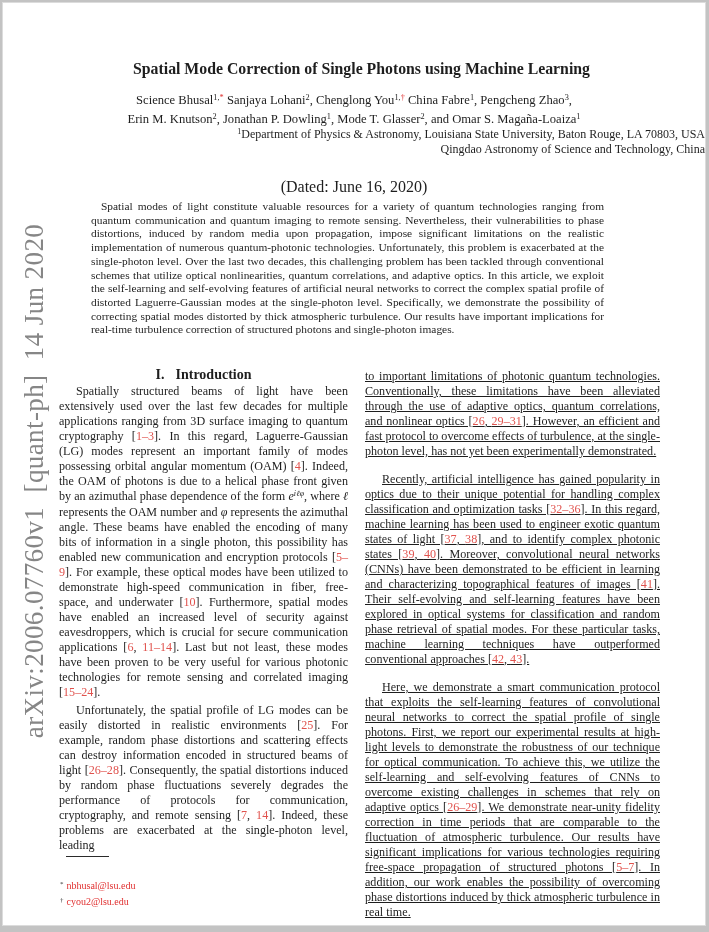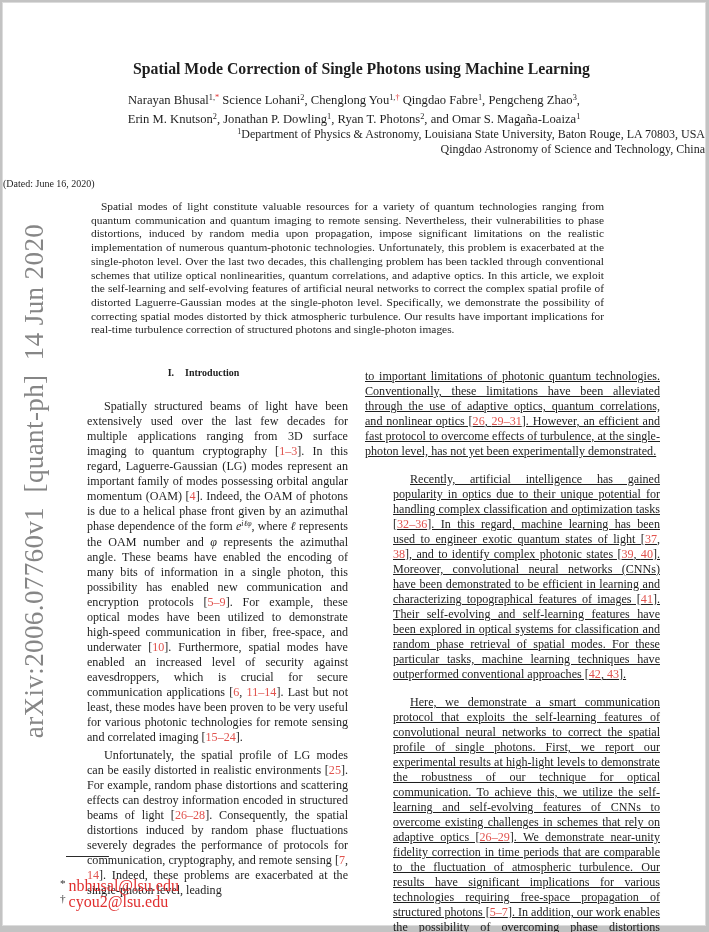--- a/index.html
+++ b/index.html
@@ -28,64 +28,64 @@
   .authors {
     position:absolute; top:89px; left:0; width:100%;
     text-align:center; font-size:12.6px; line-height:16.5px;
   }
   .affils {
     position:absolute; top:125px; left:0; width:100%;
     text-align:right; font-size:12px; line-height:13.6px;
   }
   .date {
     position:absolute; top:175px; left:0; width:100%;
-    text-align:left; font-size:10px;
+    text-align:center; font-size:16px;
   }
   .abstract {
     position:absolute; top:197px; left:88px; width:513px;
     font-size:11.4px; line-height:13.7px; text-align:justify; text-indent:10px;
   }
   .columns {
     position:absolute; top:364px; left:56px; width:601px;
     display:flex; gap:17px; align-items:flex-start;
   }
   .col.left  { width:289px; }
   .col.right { width:295px; padding-top:2px; }
-  .sec-head { text-align:center; font-weight:bold; font-size:10px; margin-bottom:21px; }
+  .sec-head { text-align:center; font-weight:bold; font-size:14px; margin-bottom:1px; }
   .sec-head .num { margin-right:11px; }
   p.body { font-size:12.1px; line-height:15px; text-align:justify; }
   .col.left  p.body { margin-bottom:3px; }
   .col.right p.body { margin-bottom:13px;text-decoration:underline; }
-  p.indent { text-indent:17px;margin-left:28px; }
+  p.indent { text-indent:17px; }
   .cite { color:var(--cite,#e0524d); }
   .red  { color:var(--email,#e02f2f); }
   .sup  { font-size:66%; position:relative; top:-0.45em; }
   .it   { font-style:italic; }
   .fn-rule {
     position:absolute; left:63px; top:853px; width:43px; height:1.4px;
     background:#2a2a2a;
   }
   .footnotes {
     position:absolute; left:57px; top:876px;
-    font-size:16px; line-height:14.8px;
+    font-size:10px; line-height:14.8px;
   }
   .fnmark { font-size:70%; position:relative; top:-0.4em; color:#333; margin-right:3px; }
 </style>
 </head>
 <body>
 
 <div class="page">
 
   <div class="watermark">arXiv:2006.07760v1  [quant-ph]  14 Jun 2020</div>
 
   <h1 class="title">Spatial Mode Correction of Single Photons using Machine Learning</h1>
 
   <div class="authors">
-    <div><span>Narayan Bhusal</span><span class="sup">1,</span><span class="sup red">*</span><span> Science Lohani</span><span class="sup">2</span><span>, Chenglong You</span><span class="sup">1,</span><span class="sup red">†</span><span> Qingdao Fabre</span><span class="sup">1</span><span>, Pengcheng Zhao</span><span class="sup">3</span><span>,</span></div>
-    <div><span>Erin M. Knutson</span><span class="sup">2</span><span>, Jonathan P. Dowling</span><span class="sup">1</span><span>, Ryan T. Photons</span><span class="sup">2</span><span>, and Omar S. Magaña-Loaiza</span><span class="sup">1</span></div>
+    <div><span>Science Bhusal</span><span class="sup">1,</span><span class="sup red">*</span><span> Sanjaya Lohani</span><span class="sup">2</span><span>, Chenglong You</span><span class="sup">1,</span><span class="sup red">†</span><span> China Fabre</span><span class="sup">1</span><span>, Pengcheng Zhao</span><span class="sup">3</span><span>,</span></div>
+    <div><span>Erin M. Knutson</span><span class="sup">2</span><span>, Jonathan P. Dowling</span><span class="sup">1</span><span>, Mode T. Glasser</span><span class="sup">2</span><span>, and Omar S. Magaña-Loaiza</span><span class="sup">1</span></div>
   </div>
 
   <div class="affils">
     <div><span class="sup">1</span><span>Department of Physics &amp; Astronomy, Louisiana State University, Baton Rouge, LA 70803, USA</span></div>
     <div><span>Qingdao Astronomy of Science and Technology, China</span></div>
   </div>
 
   <div class="date">(Dated: June 16, 2020)</div>
 
   <p class="abstract">Spatial modes of light constitute valuable resources for a variety of quantum technologies ranging from quantum communication and quantum imaging to remote sensing. Nevertheless, their vulnerabilities to phase distortions, induced by random media upon propagation, impose significant limitations on the realistic implementation of numerous quantum-photonic technologies. Unfortunately, this problem is exacerbated at the single-photon level. Over the last two decades, this challenging problem has been tackled through conventional schemes that utilize optical nonlinearities, quantum correlations, and adaptive optics. In this article, we exploit the self-learning and self-evolving features of artificial neural networks to correct the complex spatial profile of distorted Laguerre-Gaussian modes at the single-photon level. Specifically, we demonstrate the possibility of correcting spatial modes distorted by thick atmospheric turbulence. Our results have important implications for real-time turbulence correction of structured photons and single-photon images.</p>

